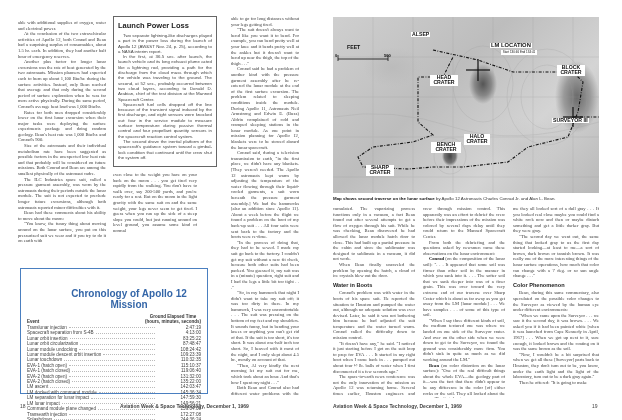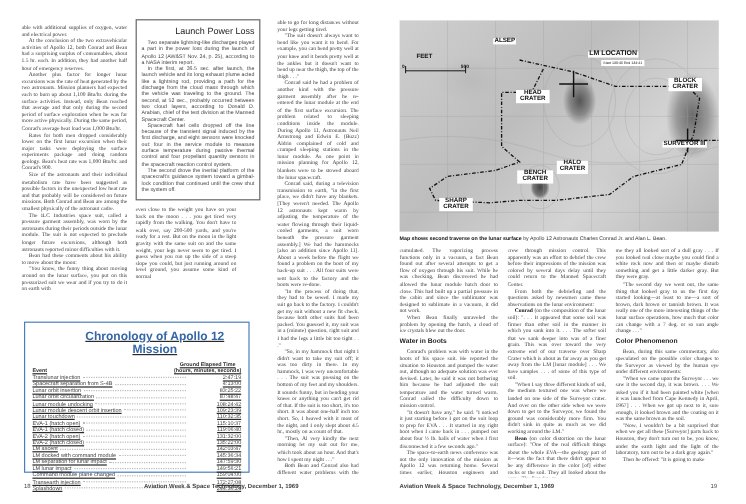--- a/index.html
+++ b/index.html
@@ -6,25 +6,25 @@
   body { width:622px; height:420px; position:relative; overflow:hidden; font-family:"Liberation Serif", serif; color:#2a2a2a; }
   .col { position:absolute; font-size:4.6px; line-height:5.6px; text-align:justify; color:#3a3a3a; }
   .col p { margin:0; text-indent:6px; }
   .col h4 { margin:4px 0 2px; font-family:"Liberation Sans", sans-serif; font-size:5.6px; font-weight:bold; color:#222; text-indent:0; }
   .col b { color:#111; }
 
   
   #c1 { left:18px; top:20px; width:88px; }
   #c3 { left:231px; top:16px; width:68px; }
   #box-launch { position:absolute; left:113px; top:16px; width:104px; height:151px; border:1px solid #666; padding:3px 4px; box-sizing:border-box; font-family:"Liberation Sans", sans-serif; font-size:4.4px; line-height:5.3px; color:#444; text-align:justify;}
-  #box-launch .title { font-weight:normal; font-size:7.5px; text-align:right; color:#222; margin:2px 0 3px; line-height:8px; }
+  #box-launch .title { font-weight:bold; font-size:7.5px; text-align:left; color:#222; margin:2px 0 3px; line-height:8px; }
   #box-launch p { margin:0; text-indent:5px; }
   #c2b { left:113px; top:172px; width:104px; }
 
-  #chrono { position:absolute; left:20px; top:268px; width:188px; height:126px; border:1px solid #4a7fc0; box-sizing:border-box; padding:3px 6px; font-family:"Liberation Sans", sans-serif;text-decoration:underline; }
+  #chrono { position:absolute; left:20px; top:268px; width:188px; height:126px; border:1px solid #4a7fc0; box-sizing:border-box; padding:16px 6px; font-family:"Liberation Sans", sans-serif; }
   #chrono .title { text-align:center; font-weight:bold; font-size:10px; color:#3466a8; margin:3px 0 4px 30px; }
   #chrono .hdr { display:flex; justify-content:space-between; align-items:flex-end; font-size:4.5px; font-weight:bold; color:#333; line-height:5px; margin-bottom:1px;}
   #chrono .hdr .right { text-align:center; width:56px; }
   #chrono .row { display:flex; font-size:4.6px; line-height:5.4px; color:#444; }
   #chrono .row .ev { white-space:nowrap; }
   #chrono .row .dots { flex:1; border-bottom:1px dotted #bbb; margin:0 2px 2px; }
   #chrono .row .t { width:44px; text-align:right; font-family:"Liberation Sans", sans-serif; }
 
   .pageno { position:absolute; font-family:"Liberation Sans", sans-serif; font-size:5px; color:#444; }
   .footer { position:absolute; font-family:"Liberation Sans", sans-serif; font-size:5px; font-weight:bold; color:#444; }

